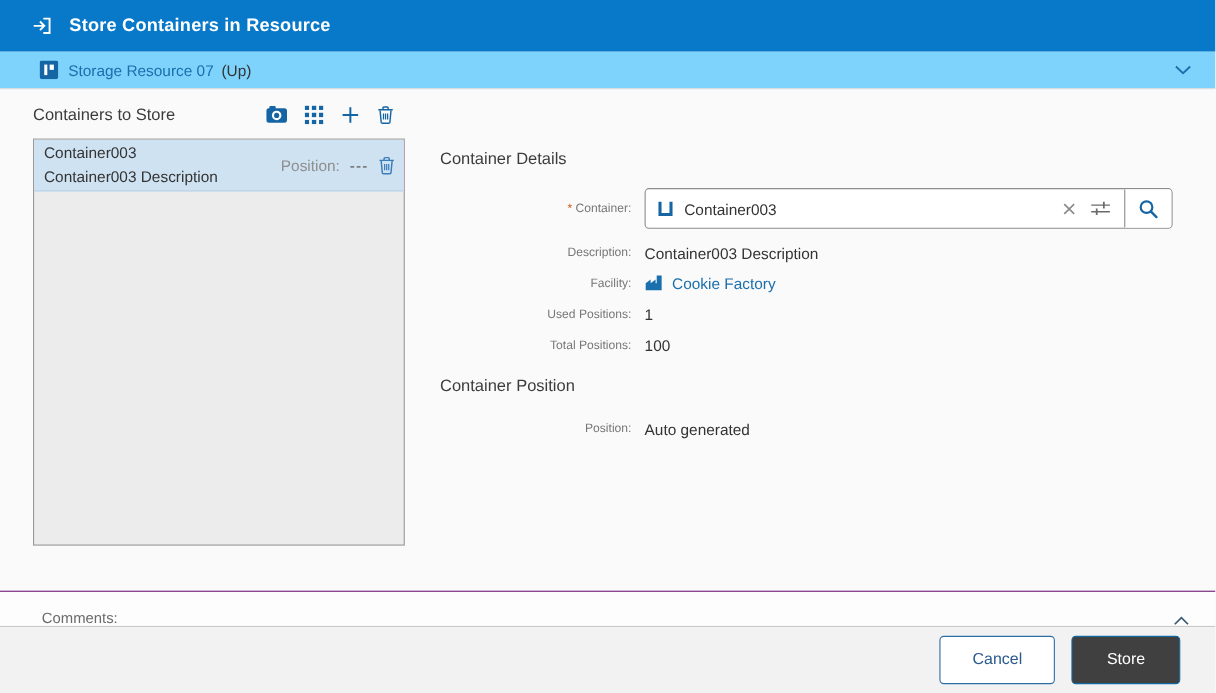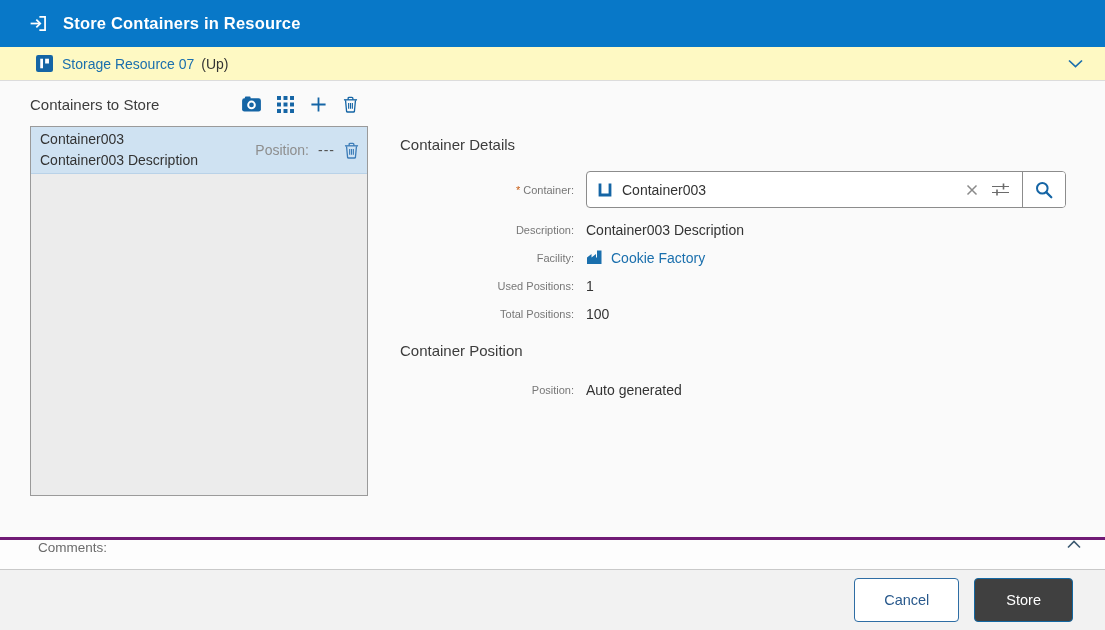--- a/index.html
+++ b/index.html
@@ -8,21 +8,21 @@
     font-family:"Liberation Sans",sans-serif;background:#fafafa;color:#333;
   }
   
   .header{
     position:absolute;top:0;left:0;right:0;height:47px;background:#0878c8;
     display:flex;align-items:center;padding-left:28px;box-sizing:border-box;gap:14px;
   }
   .header-title{color:#fff;font-size:16.5px;font-weight:600;letter-spacing:.2px;}
   
   .resource-bar{
-    position:absolute;top:47px;left:0;right:0;height:34px;background:#fef9c3;
+    position:absolute;top:47px;left:0;right:0;height:34px;background:#7dd3fc;
     border-bottom:1px solid #dcdcdc;display:flex;align-items:center;
     padding:0 22px 0 36px;box-sizing:border-box;
   }
   .resource-name{color:#1a6fad;font-size:14px;margin-left:9px;cursor:pointer;}
   .resource-status{color:#333;font-size:14px;margin-left:7px;}
   .resource-chevron{margin-left:auto;cursor:pointer;display:flex;}
   
   .left-panel{position:absolute;left:30px;top:82px;width:338px;}
   .panel-header{height:44px;display:flex;align-items:center;}
   .panel-title{font-size:15px;color:#3c3c3c;}
@@ -58,22 +58,22 @@
   }
   .info-rows{margin-top:8px;}
   .info-row{display:flex;align-items:center;min-height:28px;font-size:14px;}
   .info-value{color:#333;}
   .facility-link{color:#1a6fad;display:flex;gap:7px;cursor:pointer;}
   .title-position{margin-top:14px;}
   .position-row{margin-top:16px;}
   
   .comments-bar{
     position:absolute;left:0;right:0;bottom:60px;height:33px;background:#fdfdfd;
-    border-top:3px solid #701a75;border-bottom:1px solid #c9c9c9;
-    display:flex;align-items:flex-start;padding:0 24px 0 38px;box-sizing:border-box;
+    border-top:1px solid #701a75;border-bottom:1px solid #c9c9c9;
+    display:flex;align-items:flex-end;padding:0 24px 0 38px;box-sizing:border-box;
     color:#6b6b6b;font-size:13.5px;cursor:pointer;
   }
   .comments-chevron{margin-left:auto;display:flex;}
   .footer{
     position:absolute;left:0;right:0;bottom:0;height:60px;background:#f2f2f2;
     display:flex;align-items:center;justify-content:flex-end;gap:15px;
     padding-right:32px;box-sizing:border-box;
   }
   .btn{height:44px;border-radius:4px;font-size:14.5px;font-family:inherit;cursor:pointer;}
   .btn-cancel{background:#fff;border:1px solid #2e6da4;color:#29598c;padding:0 29px;}

